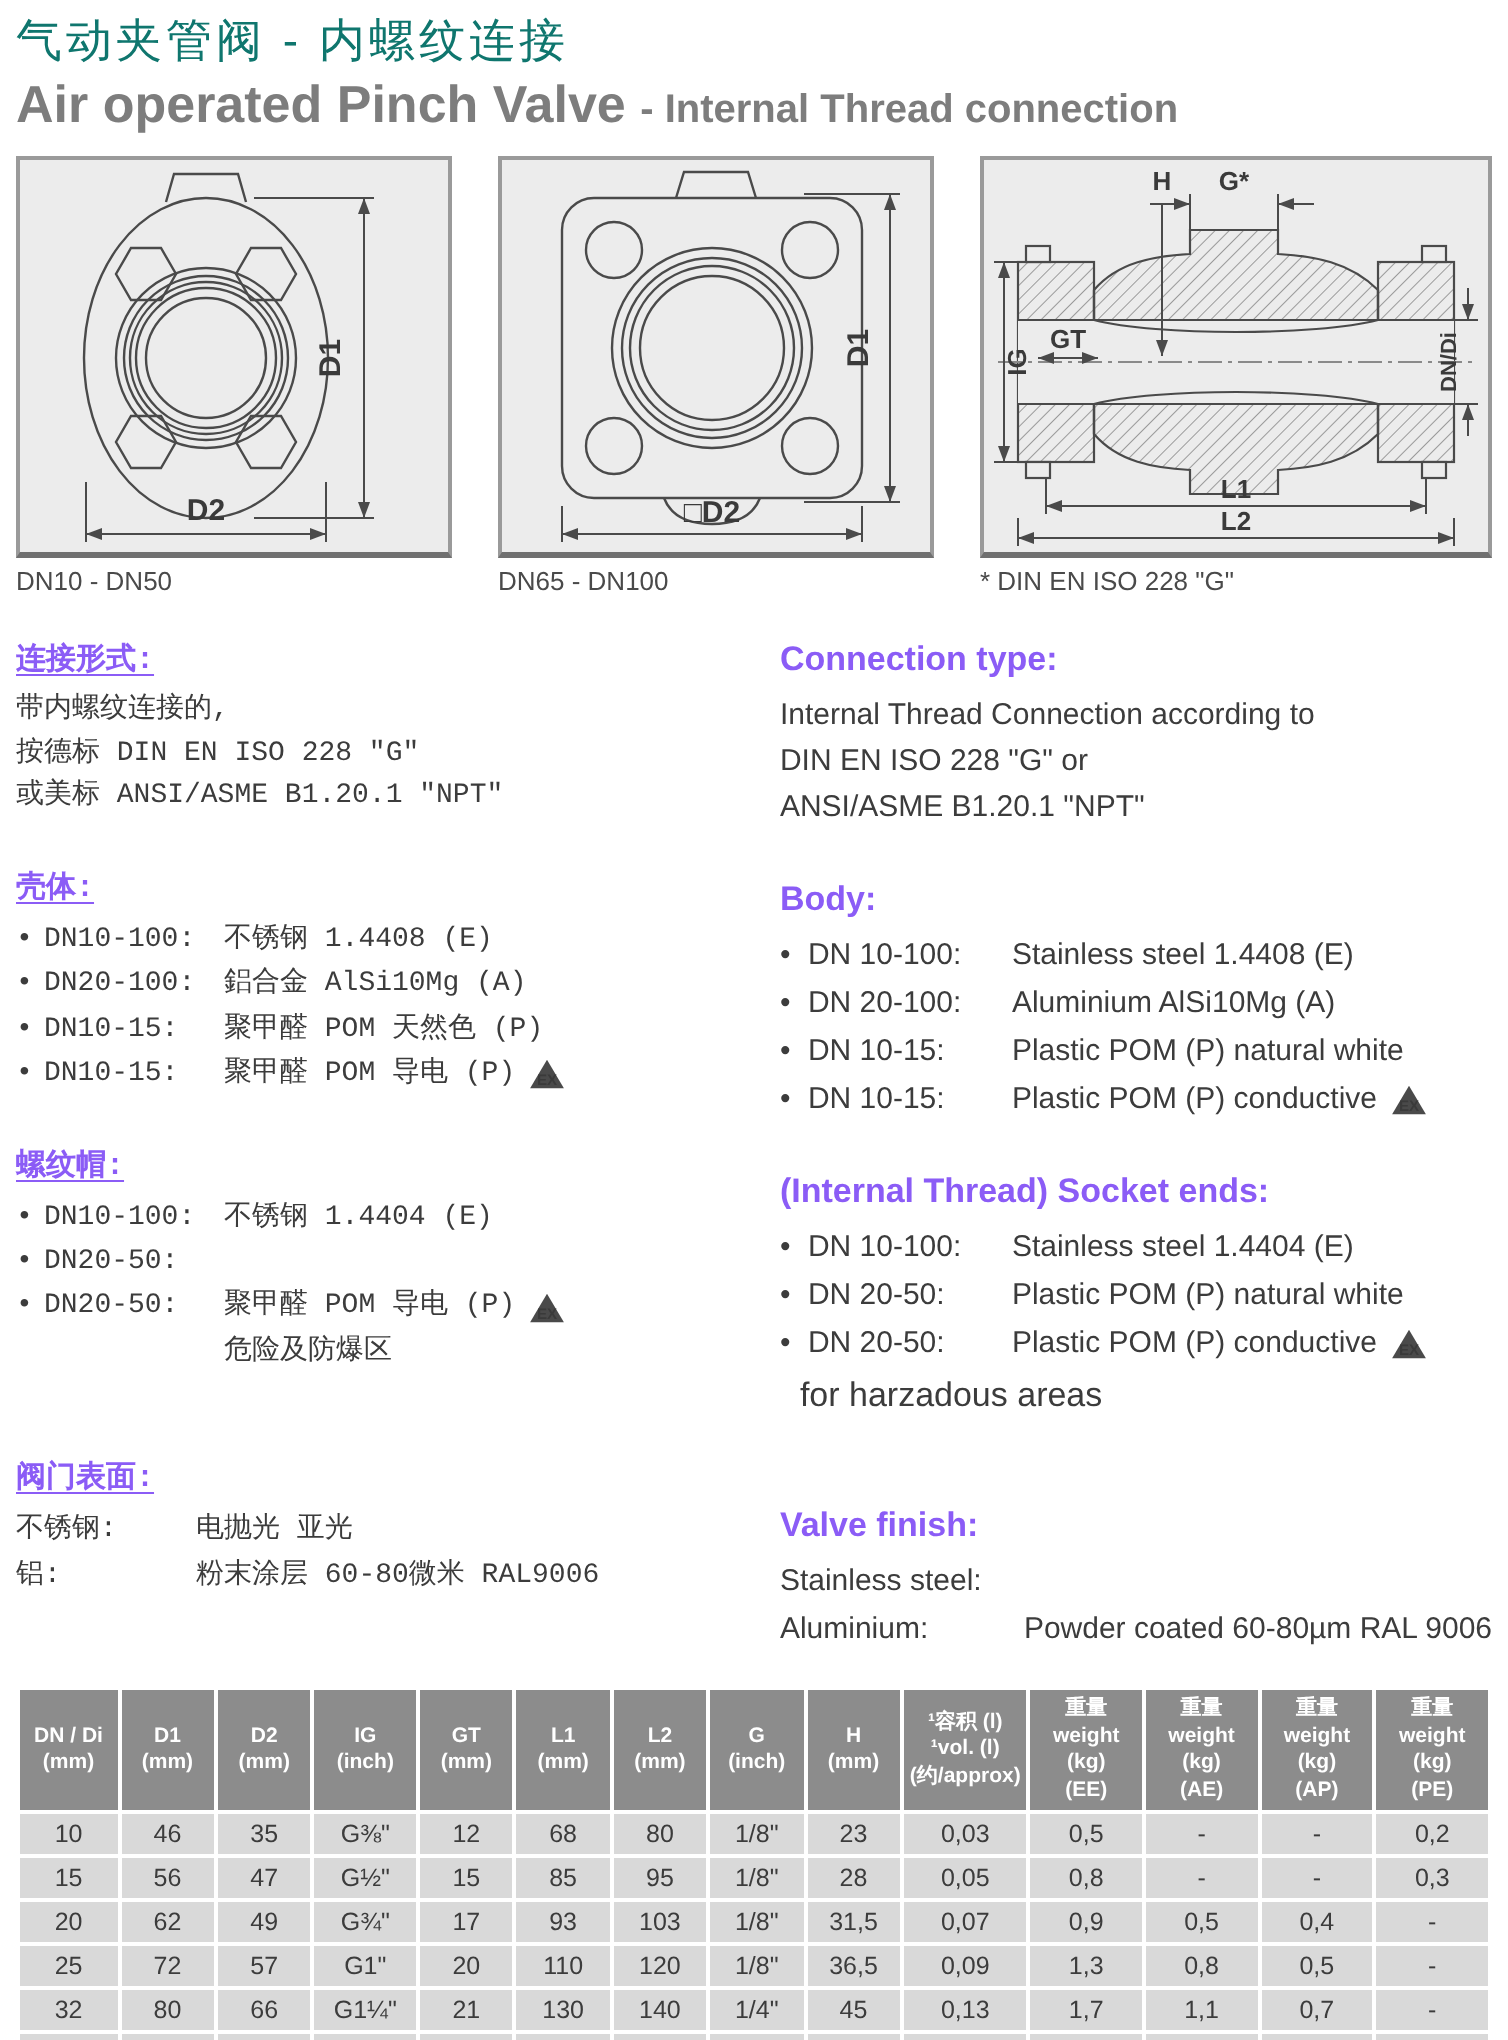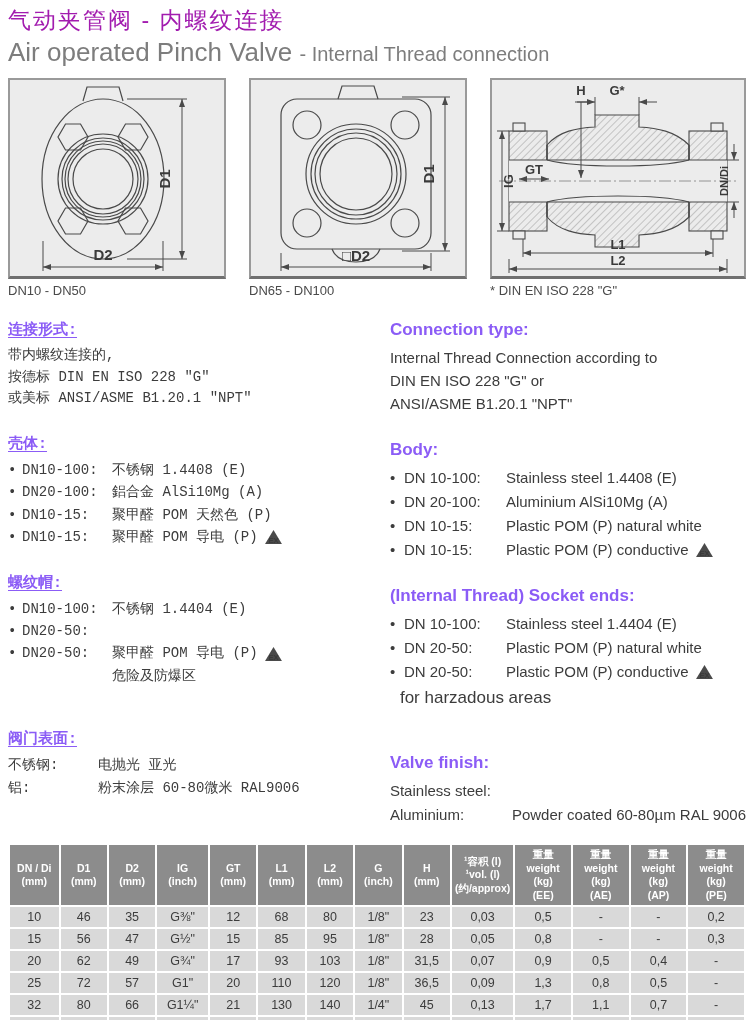--- a/index.html
+++ b/index.html
@@ -1,20 +1,20 @@
 <!DOCTYPE html>
 <html><head>
 <meta charset="utf-8">
 <style>
   *{box-sizing:border-box;margin:0;padding:0}
   html,body{background:#fff}
   body{width:754px;font-family:"Liberation Sans","DejaVu Sans",sans-serif;color:#3c3c3c}
   .page{padding:6px 8px 10px 8px}
-  .title-zh{font-size:23px;font-weight:normal;color:#a21caf;letter-spacing:2px;line-height:1.25}
-  .title-en{font-size:26px;font-weight:normal;color:#7d7d7d;line-height:1.2;margin-top:2px}
+  .title-zh{font-size:23px;font-weight:normal;color:#0f766e;letter-spacing:2px;line-height:1.25}
+  .title-en{font-size:26px;font-weight:bold;color:#7d7d7d;line-height:1.2;margin-top:2px}
   .title-en .sub{font-size:20px}
   .drawings{display:flex;justify-content:space-between;margin-top:10px}
   .panel-box{background:#ececec;border:2px solid #9a9a9a;border-bottom:3px solid #707070;padding:1px}
   .panel-box svg{display:block}
   .caption{font-size:13px;color:#4a4a4a;margin-top:4px}
   svg text{font-family:"Liberation Sans","DejaVu Sans",sans-serif;fill:#3a3a3a}
   .columns{display:flex;margin-top:14px}
   .col-zh{width:382px;font-family:"Liberation Mono","DejaVu Sans Mono",monospace}
   .col-en{flex:1;padding-left:8px}
   .sec{margin-top:24px}

